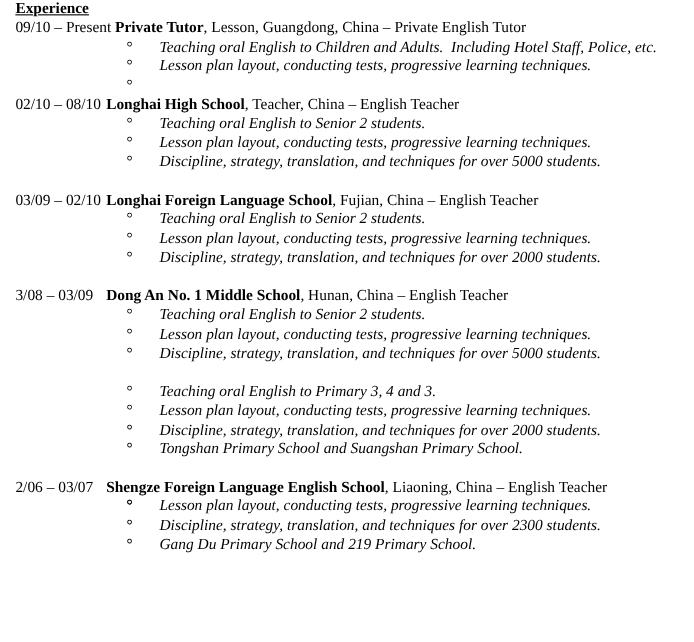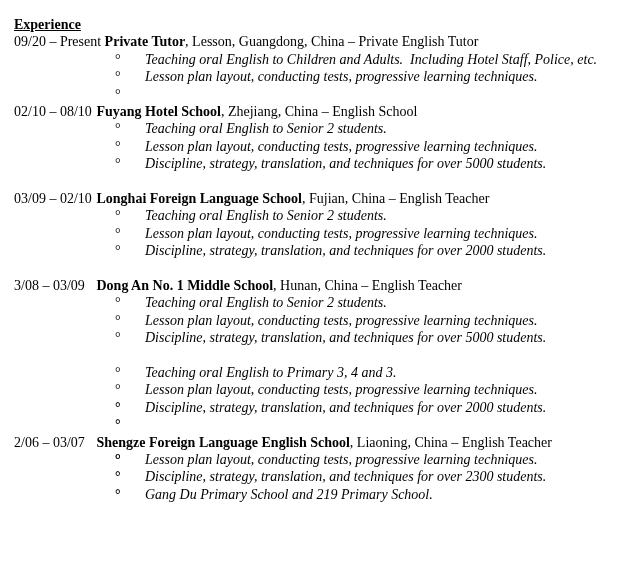--- a/index.html
+++ b/index.html
@@ -10,21 +10,21 @@
   body {
     width: 631px;
     height: 584px;
     overflow: hidden;
     font-family: "Liberation Serif", "DejaVu Serif", serif;
     font-size: 14px;
     line-height: 17.4px;
     color: #000000;
   }
   .page {
-    padding: 16px 6px 0 14px;
+    padding: 0 6px 0 14px;
   }
   .heading {
     font-weight: bold;
     text-decoration: underline;
   }
   .job {
     margin: 0 0 17.4px 0;
   }
   .job-header .date {
     display: inline-block;
@@ -59,29 +59,29 @@
     font-style: italic;
   }
 </style>
 </head>
 <body>
 
 <div class="page">
   <div class="heading">Experience</div>
   <div id="jobs">
       <div class="job">
-        <div class="job-header"><span class="date">09/20 – Present</span> <span class="company">Private Tutor</span><span class="rest">, Lesson, Guangdong, China – Private English Tutor</span></div>
+        <div class="job-header"><span class="date">09/10 – Present</span> <span class="company">Private Tutor</span><span class="rest">, Lesson, Guangdong, China – Private English Tutor</span></div>
         <ul class="bullets">
           <li><span class="marker">°</span><span class="bullet-text">Teaching oral English to Children and Adults.  Including Hotel Staff, Police, etc.</span></li>
           <li><span class="marker">°</span><span class="bullet-text">Lesson plan layout, conducting tests, progressive learning techniques.</span></li>
           <li><span class="marker">°</span></li>
         </ul>
       </div>
       <div class="job">
-        <div class="job-header"><span class="date">02/10 – 08/10</span> <span class="company">Fuyang Hotel School</span><span class="rest">, Zhejiang, China – English School</span></div>
+        <div class="job-header"><span class="date">02/10 – 08/10</span> <span class="company">Longhai High School</span><span class="rest">, Teacher, China – English Teacher</span></div>
         <ul class="bullets">
           <li><span class="marker">°</span><span class="bullet-text">Teaching oral English to Senior 2 students.</span></li>
           <li><span class="marker">°</span><span class="bullet-text">Lesson plan layout, conducting tests, progressive learning techniques.</span></li>
           <li><span class="marker">°</span><span class="bullet-text">Discipline, strategy, translation, and techniques for over 5000 students.</span></li>
         </ul>
       </div>
       <div class="job">
         <div class="job-header"><span class="date">03/09 – 02/10</span> <span class="company">Longhai Foreign Language School</span><span class="rest">, Fujian, China – English Teacher</span></div>
         <ul class="bullets">
           <li><span class="marker">°</span><span class="bullet-text">Teaching oral English to Senior 2 students.</span></li>
@@ -95,21 +95,21 @@
           <li><span class="marker">°</span><span class="bullet-text">Teaching oral English to Senior 2 students.</span></li>
           <li><span class="marker">°</span><span class="bullet-text">Lesson plan layout, conducting tests, progressive learning techniques.</span></li>
           <li><span class="marker">°</span><span class="bullet-text">Discipline, strategy, translation, and techniques for over 5000 students.</span></li>
         </ul>
       </div>
       <div class="job">
         <ul class="bullets">
           <li><span class="marker">°</span><span class="bullet-text">Teaching oral English to Primary 3, 4 and 3.</span></li>
           <li><span class="marker">°</span><span class="bullet-text">Lesson plan layout, conducting tests, progressive learning techniques.</span></li>
           <li><span class="marker bold">°</span><span class="bullet-text">Discipline, strategy, translation, and techniques for over 2000 students.</span></li>
-          <li><span class="marker bold">°</span></li>
+          <li><span class="marker bold">°</span><span class="bullet-text">Tongshan Primary School and Suangshan Primary School.</span></li>
         </ul>
       </div>
       <div class="job">
         <div class="job-header"><span class="date">2/06 – 03/07</span> <span class="company">Shengze Foreign Language English School</span><span class="rest">, Liaoning, China – English Teacher</span></div>
         <ul class="bullets">
           <li><span class="marker">°</span></li>
           <li><span class="marker">°</span><span class="bullet-text">Lesson plan layout, conducting tests, progressive learning techniques.</span></li>
           <li><span class="marker bold">°</span><span class="bullet-text">Discipline, strategy, translation, and techniques for over 2300 students.</span></li>
           <li><span class="marker bold">°</span><span class="bullet-text">Gang Du Primary School and 219 Primary School.</span></li>
         </ul>

